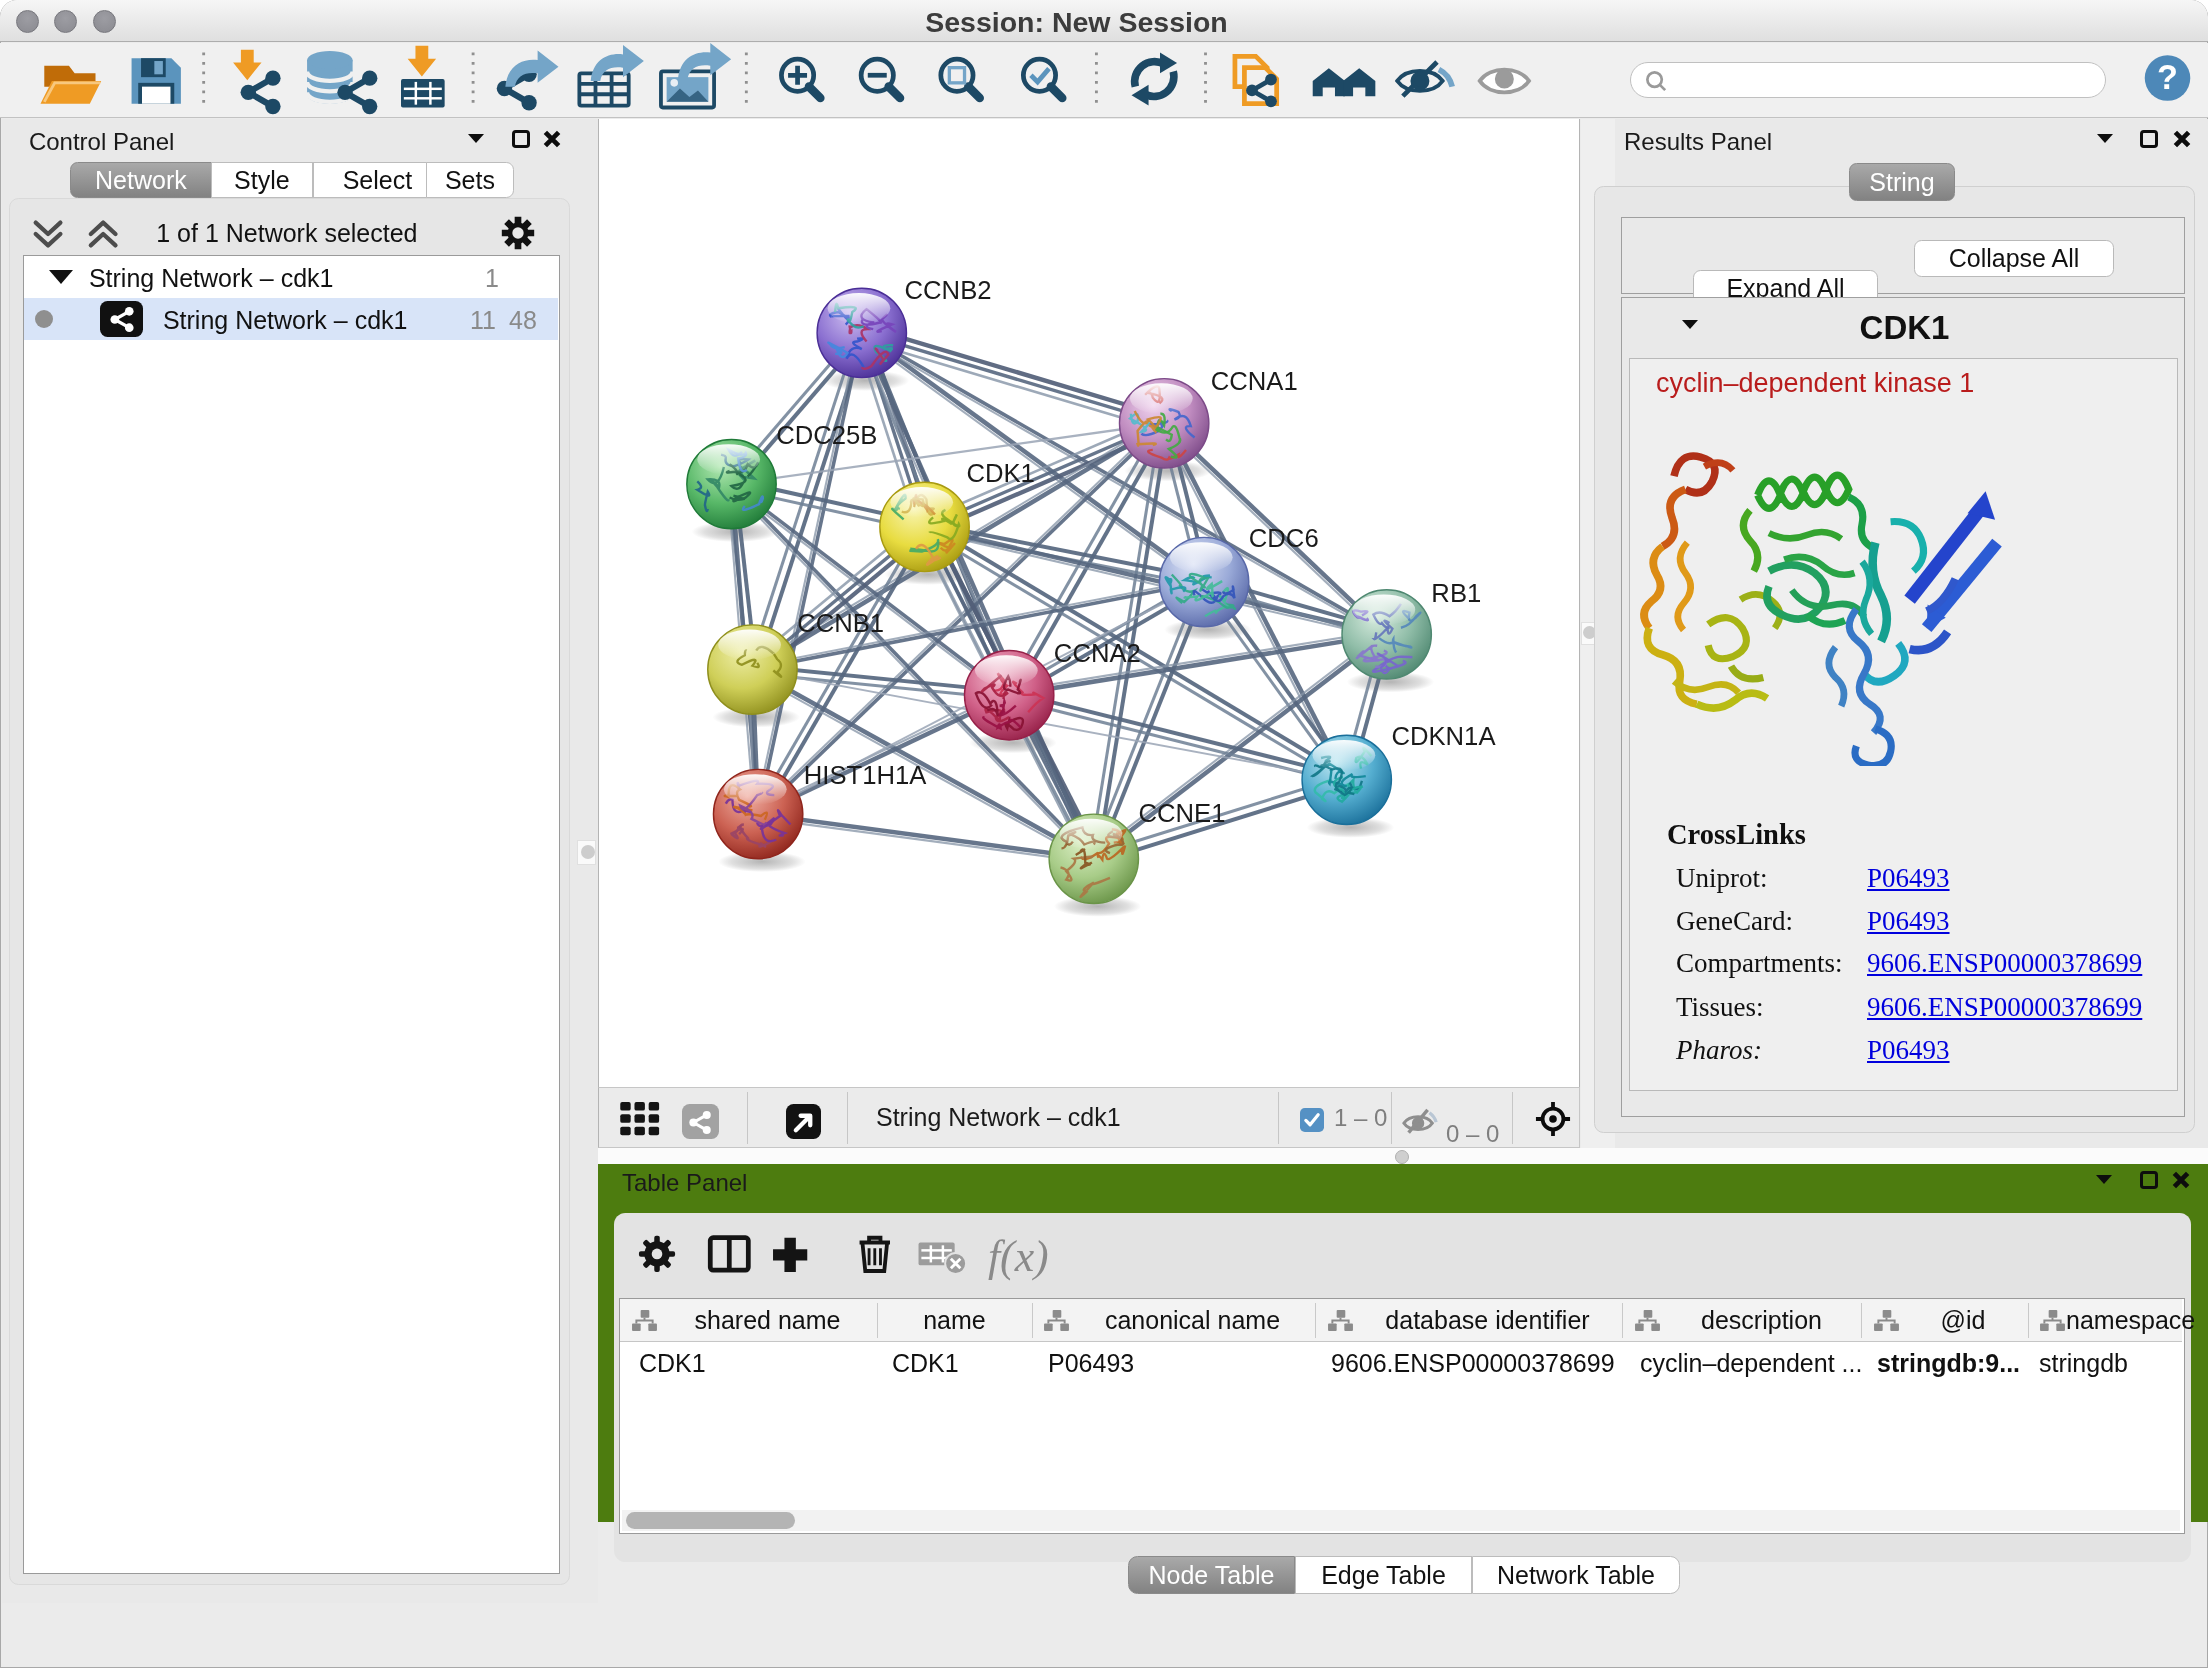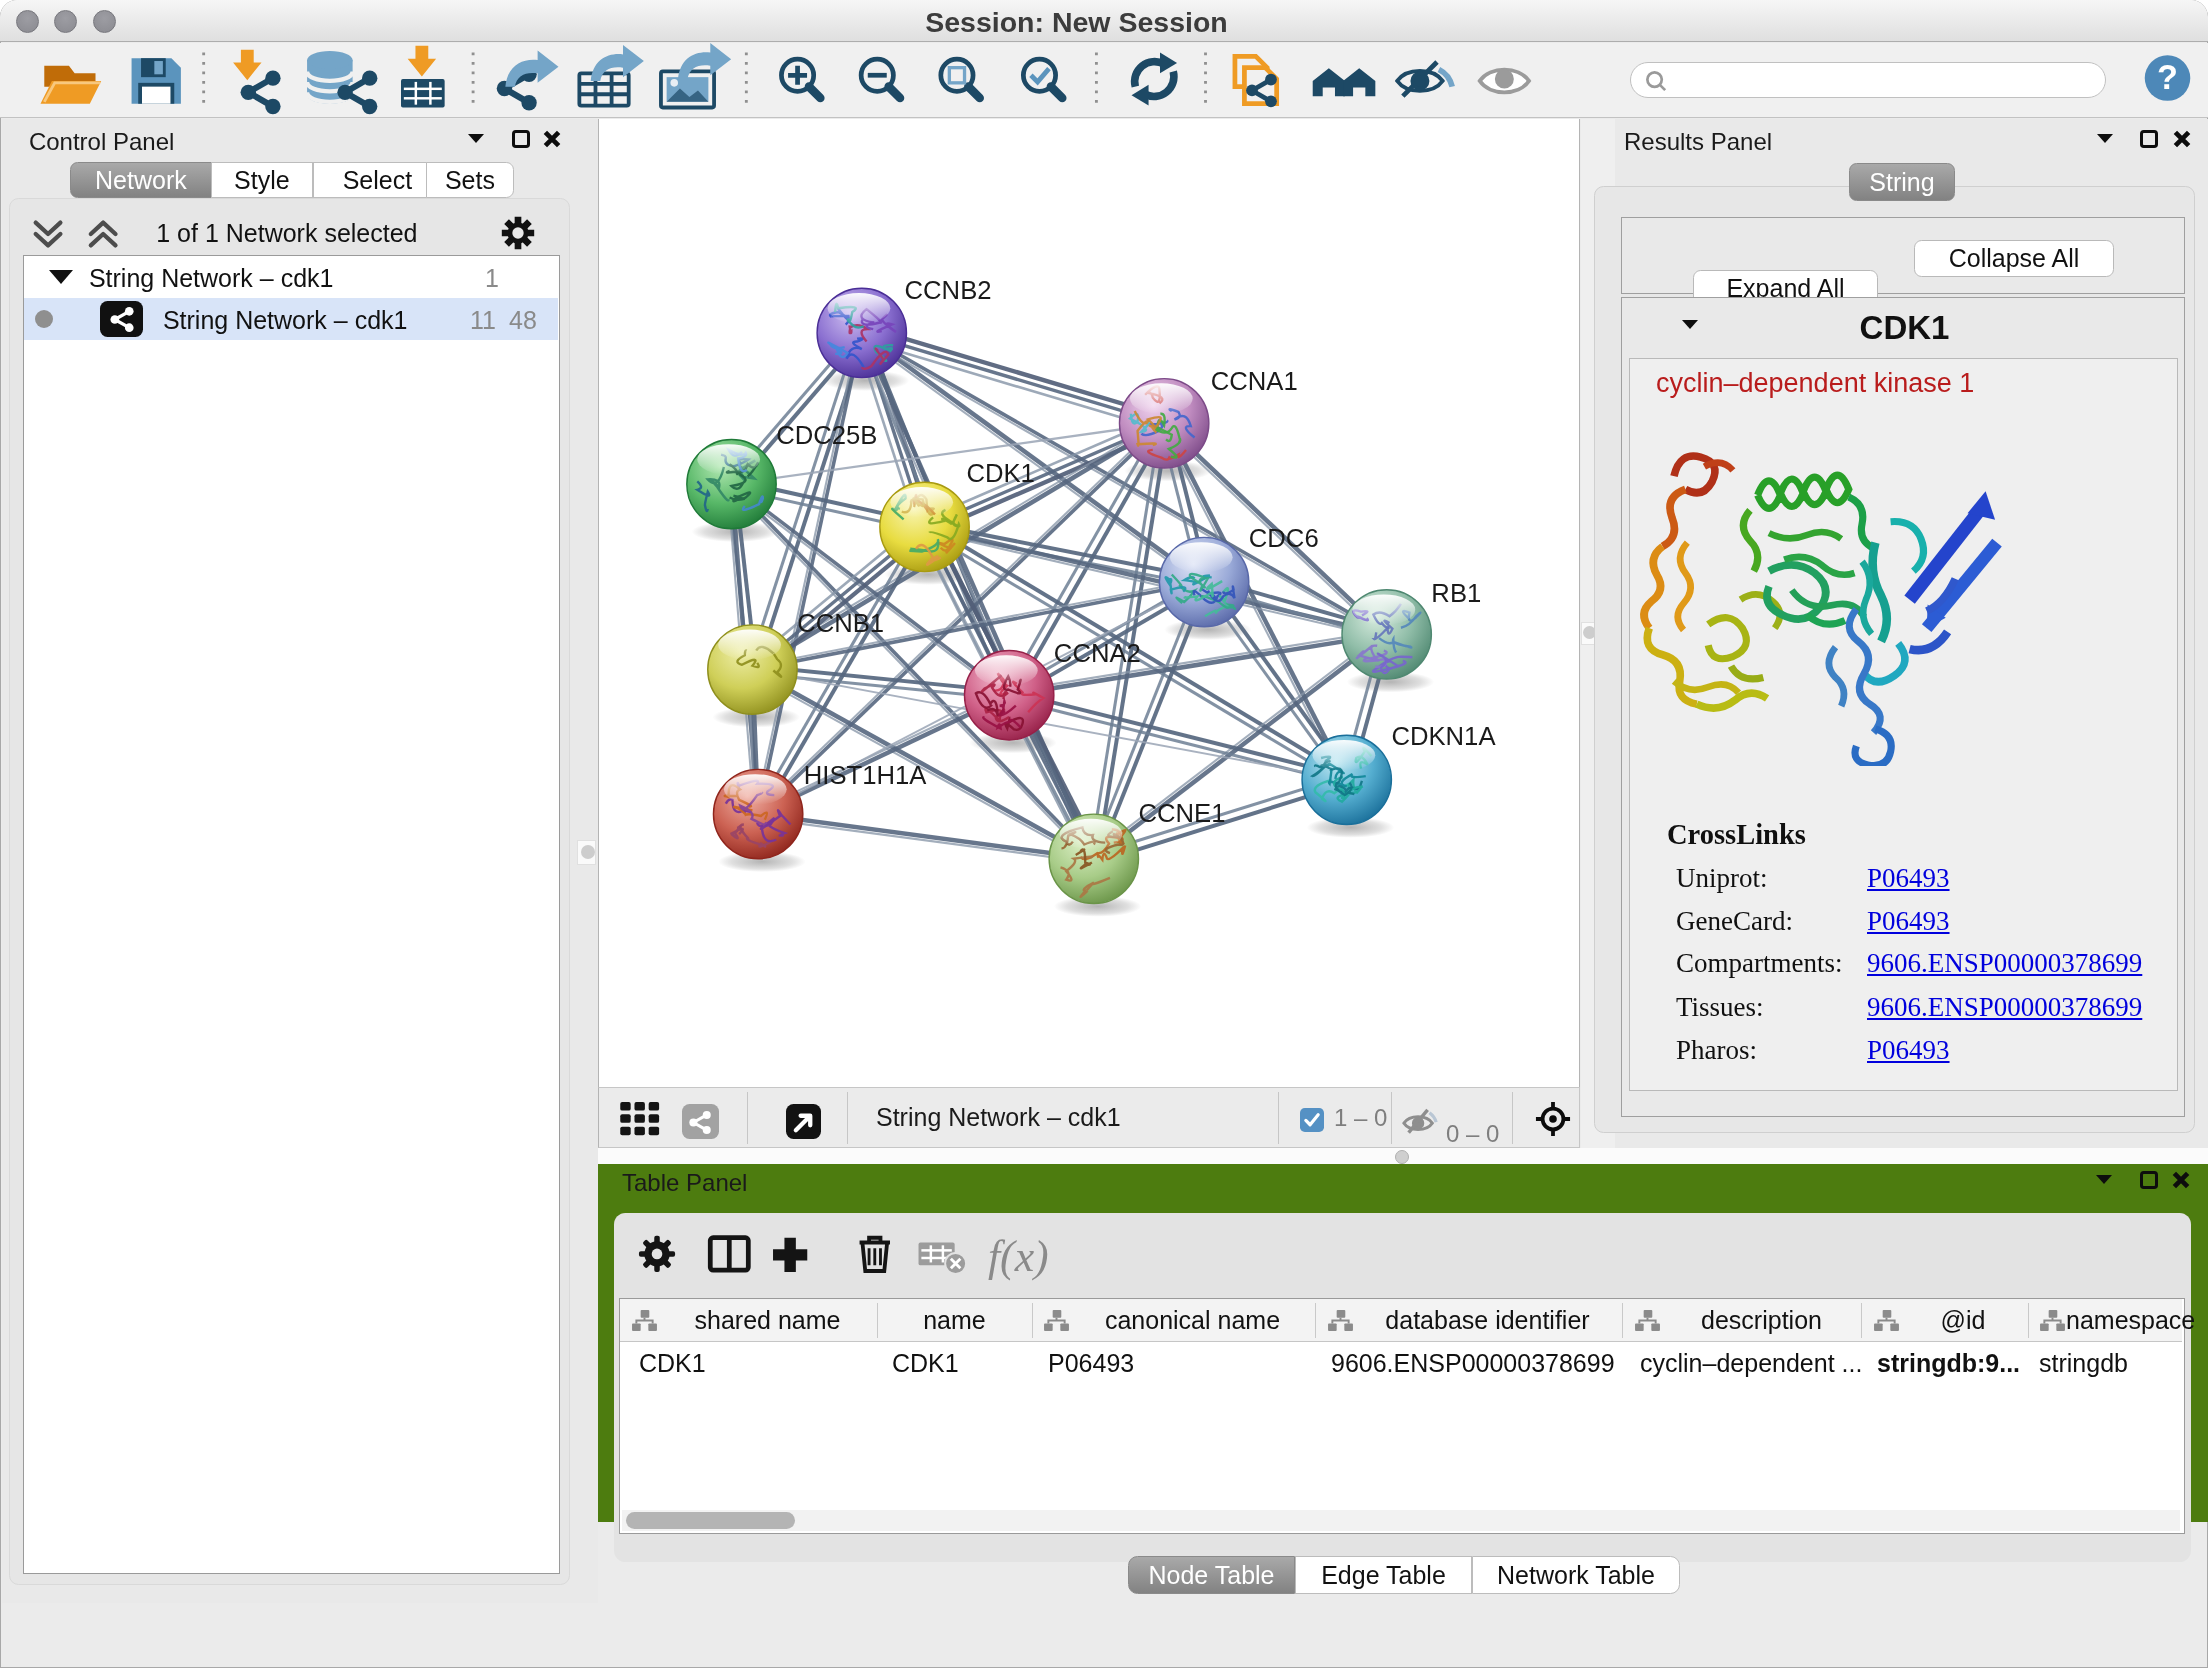--- a/index.html
+++ b/index.html
@@ -656,21 +656,21 @@
       </svg>
     <div class="abs serifb" style="left:86px;top:700px;">CrossLinks</div>
     <div class="abs serif" style="left:95px;top:744px;">Uniprot:</div>
       <a class="abs slink" style="left:286px;top:744px;">P06493</a>
     <div class="abs serif" style="left:95px;top:787px;">GeneCard:</div>
       <a class="abs slink" style="left:286px;top:787px;">P06493</a>
     <div class="abs serif" style="left:95px;top:829px;">Compartments:</div>
       <a class="abs slink" style="left:286px;top:829px;">9606.ENSP00000378699</a>
     <div class="abs serif" style="left:95px;top:873px;">Tissues:</div>
       <a class="abs slink" style="left:286px;top:873px;">9606.ENSP00000378699</a>
-    <div class="abs serif" style="left:95px;top:916px;">Pharos:</div>
+    <div class="abs serif" style="left:95px;top:916px;font-style:italic;">Pharos:</div>
       <a class="abs slink" style="left:286px;top:916px;">P06493</a>
   </div>
   <div class="abs" id="tpanel">
     <div class="abs ptitle" style="left:24px;top:4.8px;">Table Panel</div>
     <div class="abs tri-dn" style="left:1498px;top:11.4px;"></div>
     <div class="abs maxbox" style="left:1542px;top:6.7px;"></div>
     <svg class="abs" style="left:1574px;top:6.7px" width="18" height="18" viewBox="0 0 19 19">
         <path d="M2.5 2.5 L16.5 16.5 M16.5 2.5 L2.5 16.5" stroke="#0d0d0d" stroke-width="5"></path>
       </svg>
     <div class="abs" style="left:16px;top:49px;width:1577px;height:349px;background:#e3e3e3;border-radius:11.4px;"></div>

